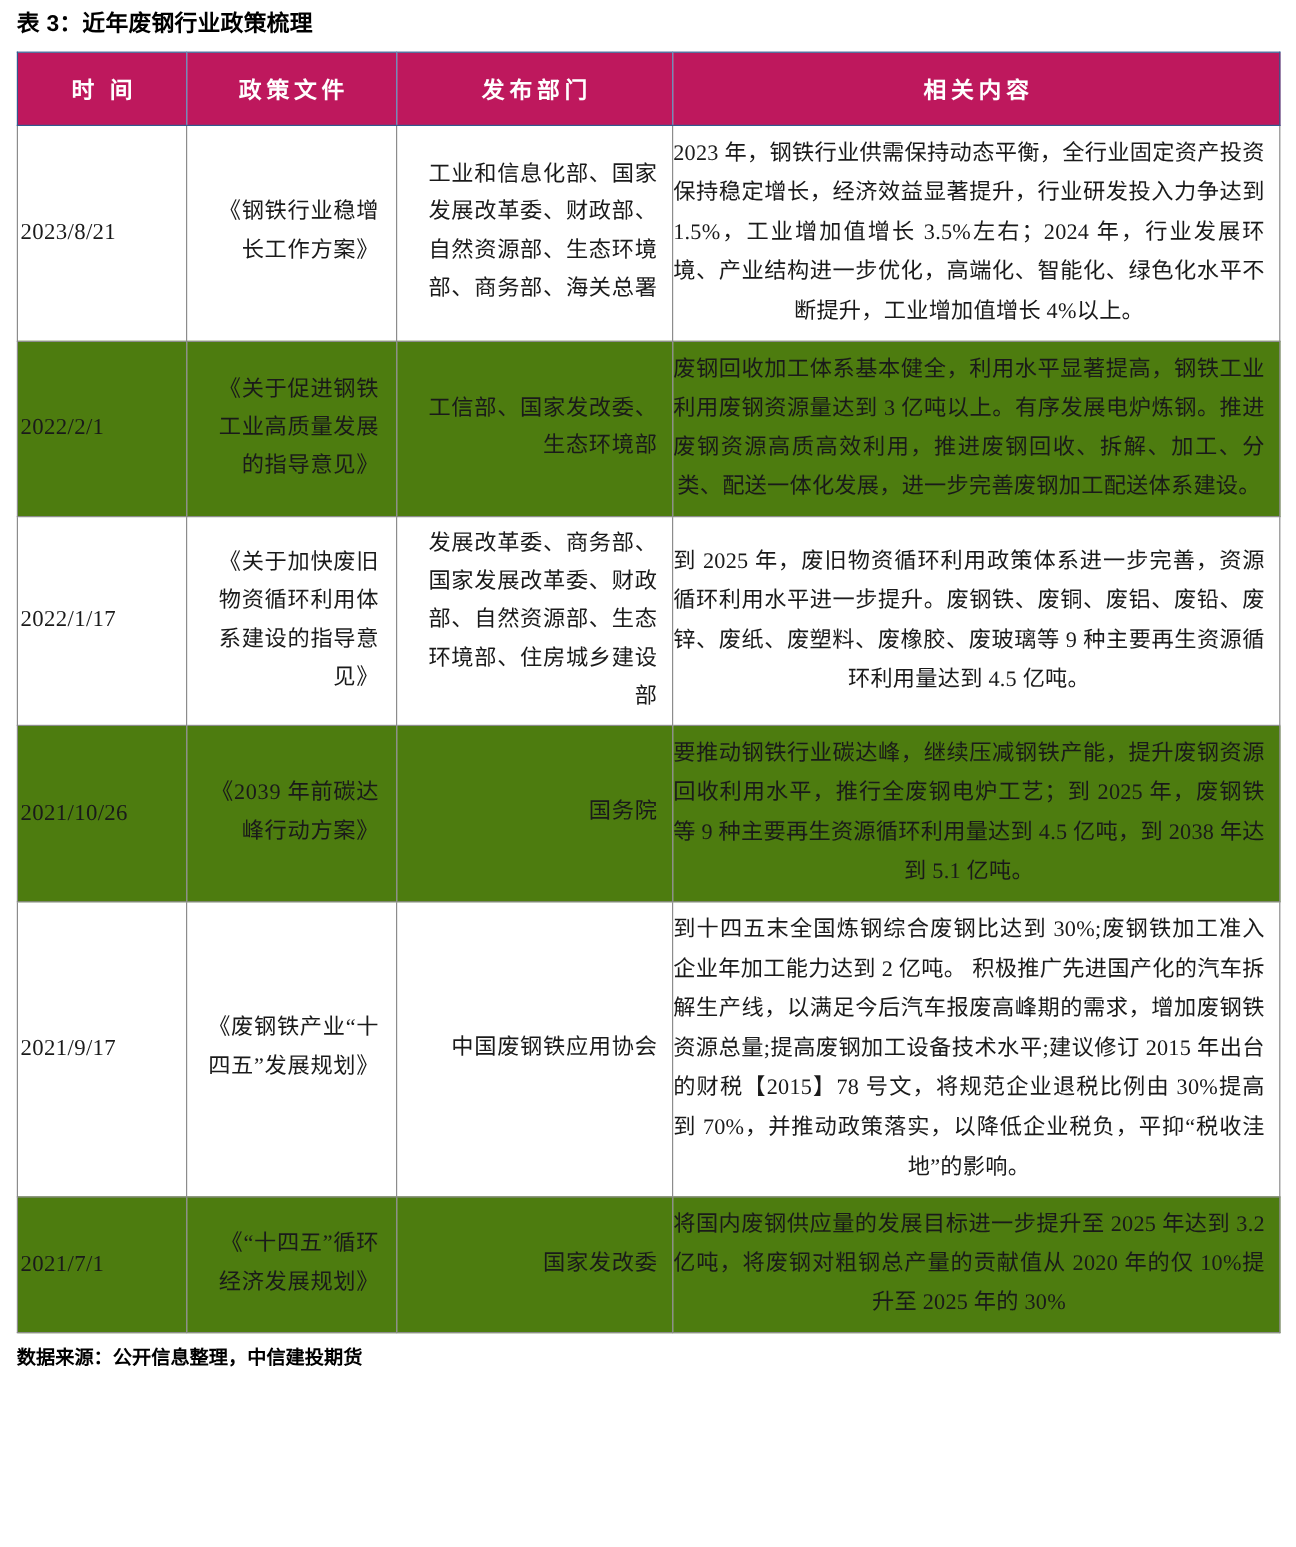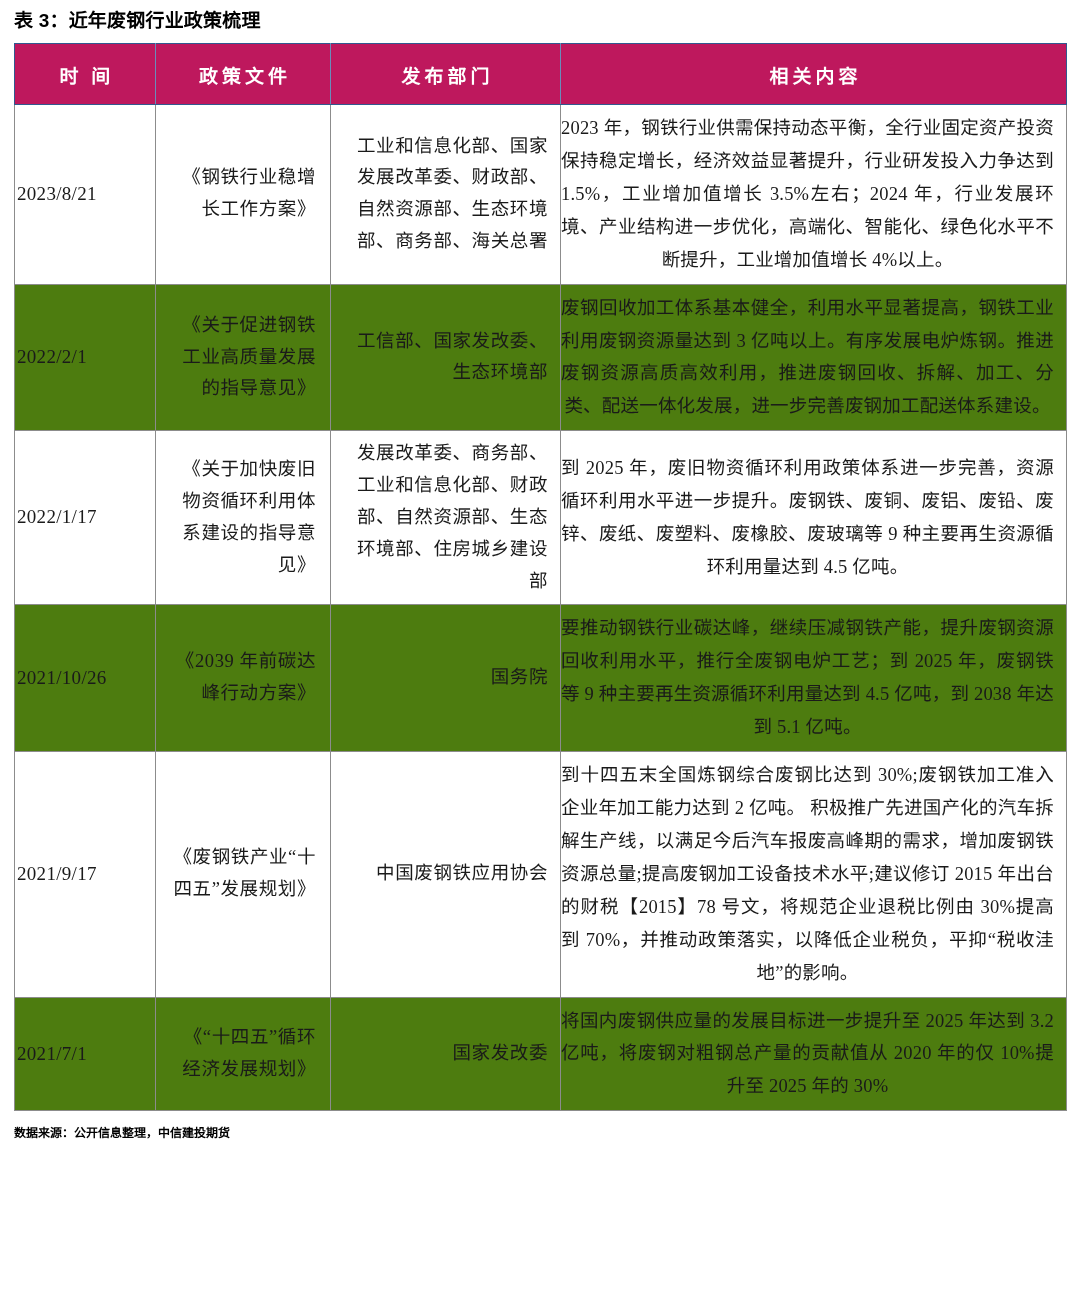--- a/index.html
+++ b/index.html
@@ -95,21 +95,21 @@
     text-align: justify;
     text-align-last: center;
     letter-spacing: 0.2px;
     padding-left: 0;
     padding-right: 12px;
     line-height: 1.78;
   }
   .source-note {
     font-family: "Liberation Sans", "DejaVu Sans", sans-serif;
     font-weight: bold;
-    font-size: 12px;
+    font-size: 16px;
     line-height: 20px;
     color: #000000;
     padding-top: 12px;
     white-space: nowrap;
   }
 </style>
 </head>
 <body>
 
 <div class="page">
@@ -143,21 +143,21 @@
       <tr class="shaded">
         <td class="cell-time">2022/2/1</td>
         <td class="cell-doc">《关于促进钢铁工业高质量发展的指导意见》</td>
         <td class="cell-dept">工信部、国家发改委、生态环境部</td>
         <td class="cell-content">废钢回收加工体系基本健全，利用水平显著提高，钢铁工业利用废钢资源量达到 3 亿吨以上。有序发展电炉炼钢。推进废钢资源高质高效利用，推进废钢回收、拆解、加工、分类、配送一体化发展，进一步完善废钢加工配送体系建设。</td>
       </tr>
 
       <tr>
         <td class="cell-time">2022/1/17</td>
         <td class="cell-doc">《关于加快废旧物资循环利用体系建设的指导意见》</td>
-        <td class="cell-dept">发展改革委、商务部、工业和信息化部、财政部、自然资源部、生态环境部、住房城乡建设部</td>
+        <td class="cell-dept">发展改革委、商务部、国家发展改革委、财政部、自然资源部、生态环境部、住房城乡建设部</td>
         <td class="cell-content">到 2025 年，废旧物资循环利用政策体系进一步完善，资源循环利用水平进一步提升。废钢铁、废铜、废铝、废铅、废锌、废纸、废塑料、废橡胶、废玻璃等 9 种主要再生资源循环利用量达到 4.5 亿吨。</td>
       </tr>
 
       <tr class="shaded">
         <td class="cell-time">2021/10/26</td>
         <td class="cell-doc">《2039 年前碳达峰行动方案》</td>
         <td class="cell-dept">国务院</td>
         <td class="cell-content">要推动钢铁行业碳达峰，继续压减钢铁产能，提升废钢资源回收利用水平，推行全废钢电炉工艺；到 2025 年，废钢铁等 9 种主要再生资源循环利用量达到 4.5 亿吨，到 2038 年达到 5.1 亿吨。</td>
       </tr>
 

